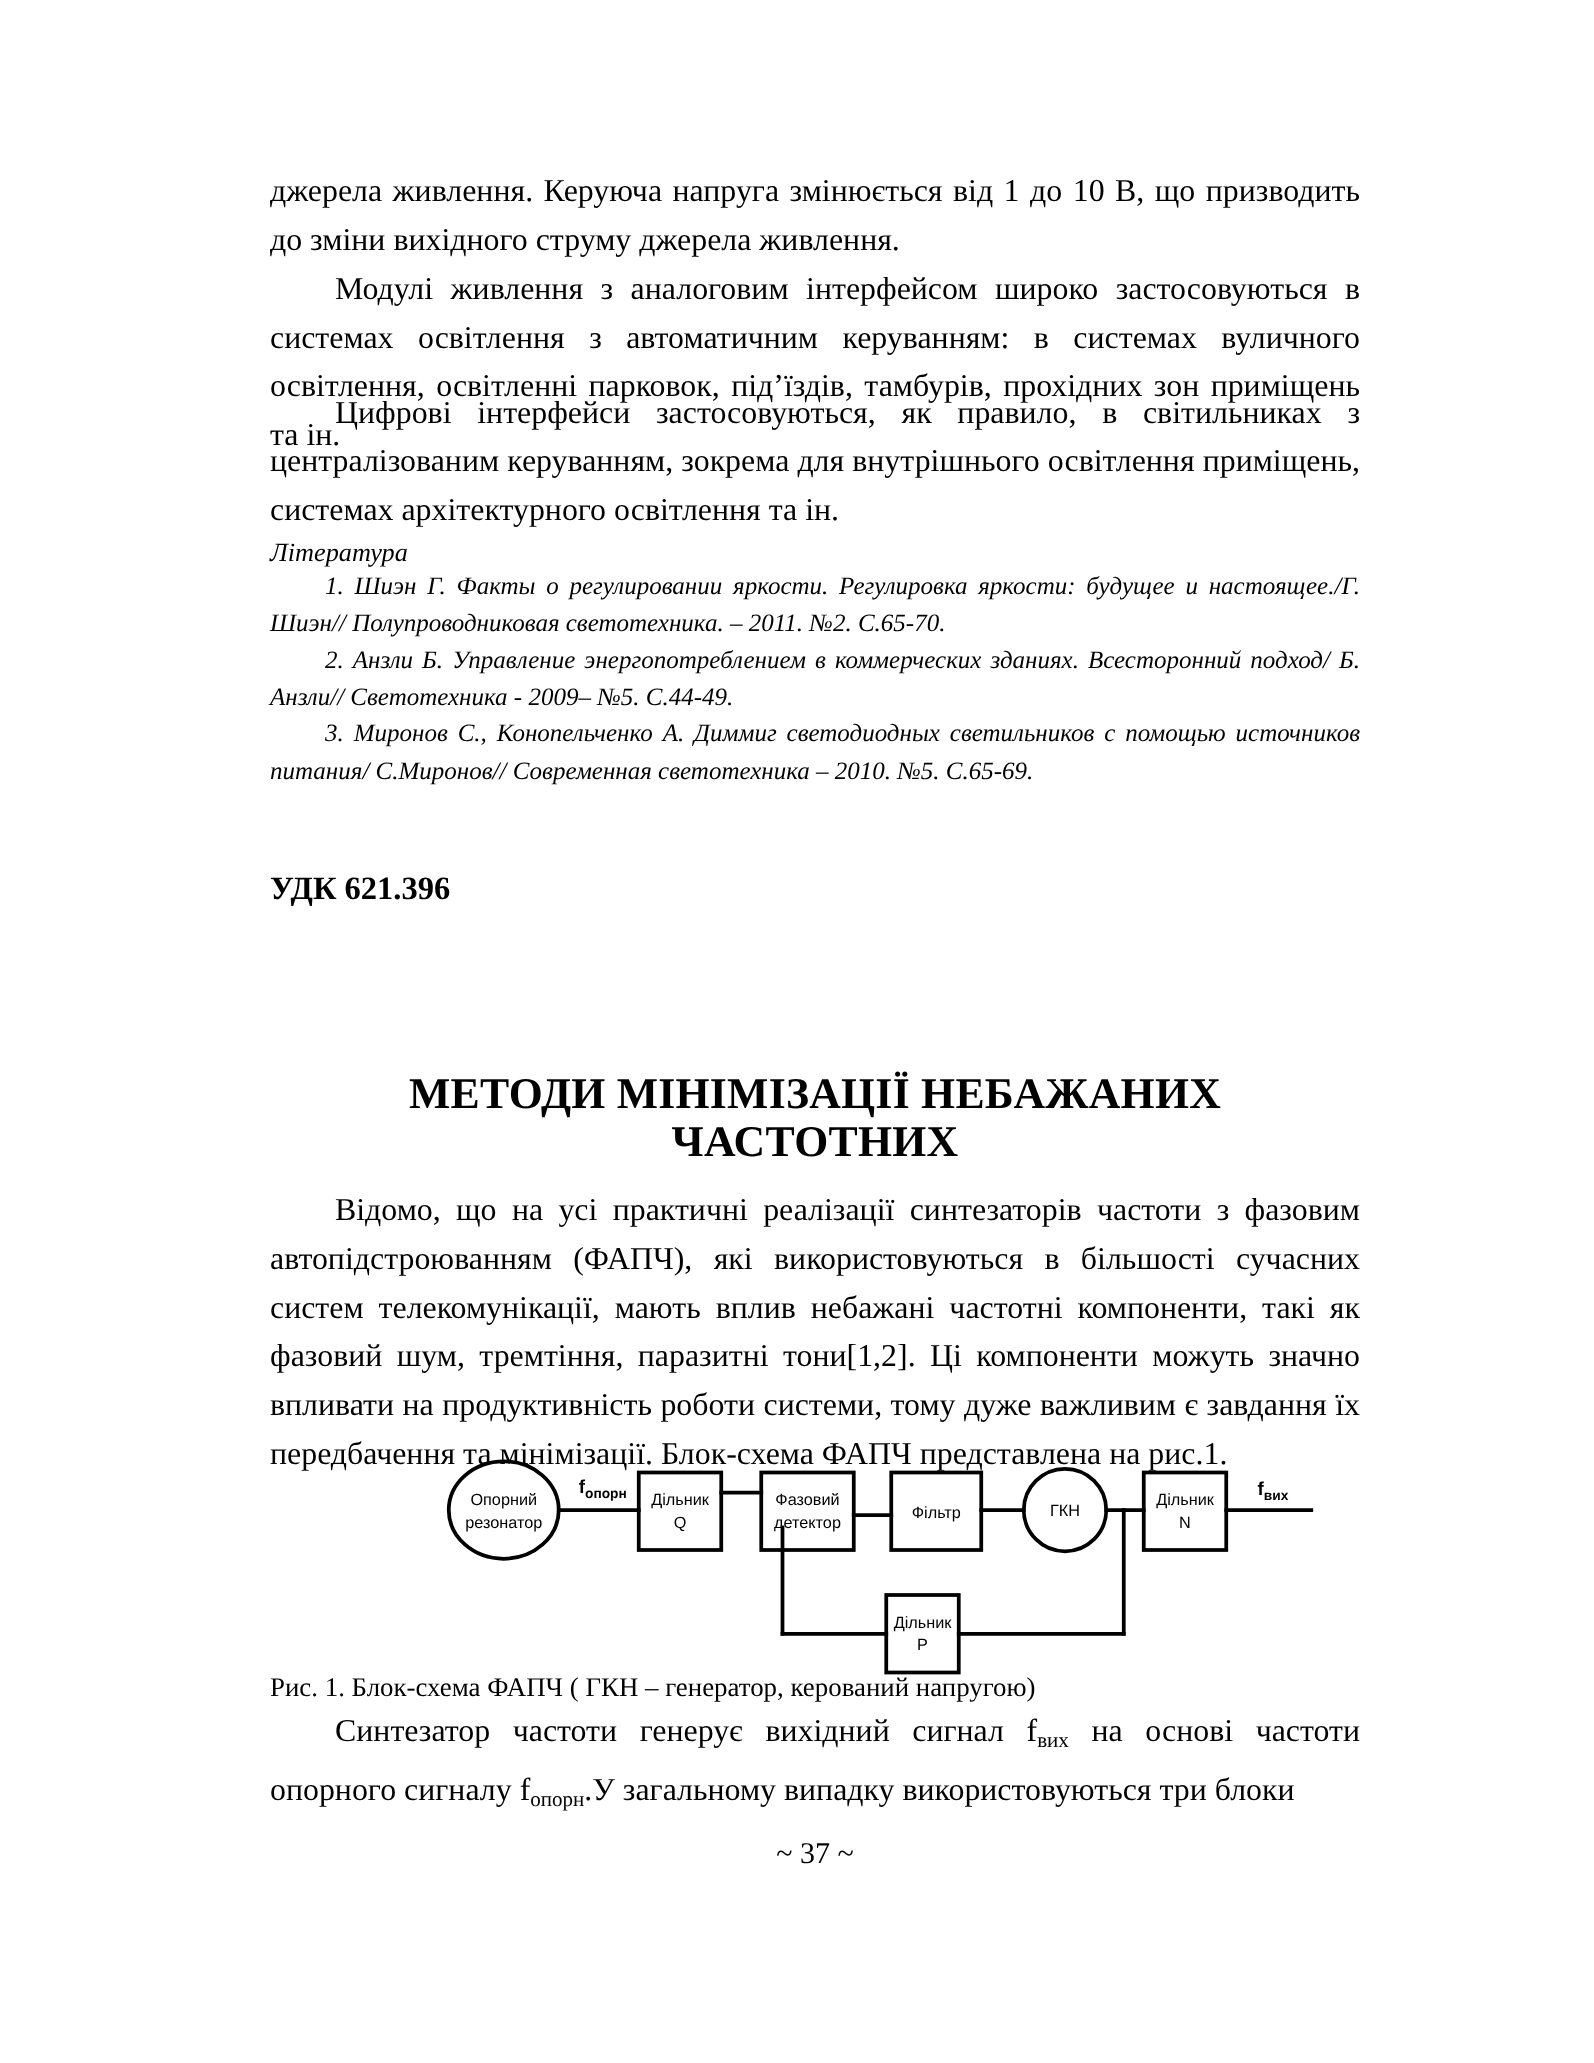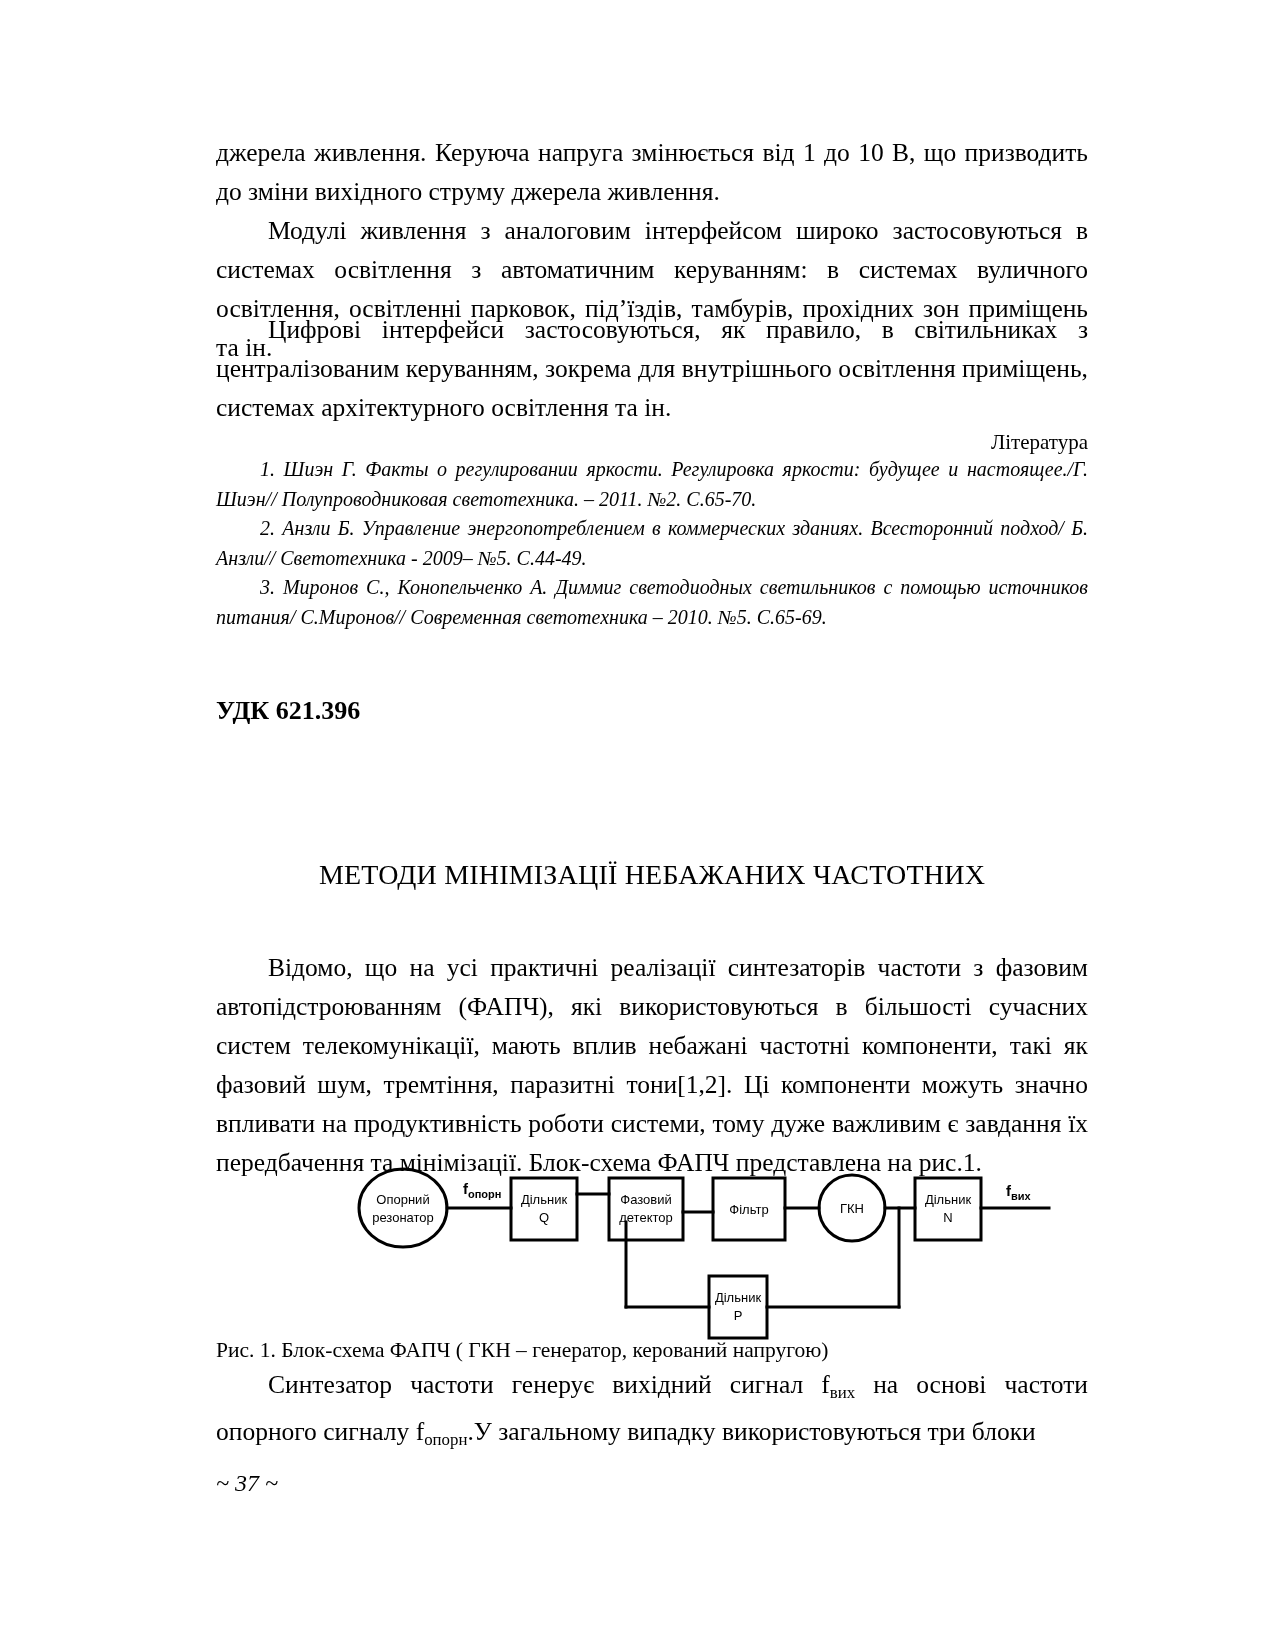--- a/index.html
+++ b/index.html
@@ -34,21 +34,22 @@
   }
   .para.indent { text-indent: 52px; }
 
   .block-top { position: absolute; top: 133px; left: 0; width: 872px; }
   .block-mid { position: absolute; top: 310px; left: 0; width: 872px; }
 
   
   .lit-head {
     position: absolute;
     top: 428px; left: 0; width: 872px;
-    text-align: right;
+    text-align: left;
+    font-style: italic;
     font-size: 21px;
     line-height: 28px;
   }
   .refs {
     position: absolute;
     top: 455px; left: 0; width: 872px;
     font-style: italic;
     font-size: 20px;
     line-height: 29.5px;
     text-align: justify;
@@ -71,22 +72,22 @@
     font-size: 22.5px;
     line-height: 27px;
   }
   .authors div { white-space: nowrap; }
 
   
   .title {
     position: absolute;
     top: 855px; left: 0; width: 872px;
     text-align: center;
-    font-weight: normal;
-    font-size: 28px;
+    font-weight: bold;
+    font-size: 35px;
     line-height: 39px;
     letter-spacing: 0.2px;
   }
 
   .block-intro { position: absolute; top: 948px; left: 0; width: 872px; }
 
   
   .figure {
     position: absolute;
     top: 1160px; left: 0;
@@ -100,22 +101,22 @@
     font-size: 21.5px;
     line-height: 28px;
   }
 
   .block-after { position: absolute; top: 1365px; left: 0; width: 872px; }
 
   
   .footer {
     position: absolute;
     top: 1470px; left: 0; width: 872px;
+    text-align: center;
     font-size: 24px;
-    font-style: italic;
   }
 
   sub { font-size: 0.66em; vertical-align: -0.28em; }
 </style>
 </head>
 <body>
 
 <div class="page">
 
   <div class="block-top">

